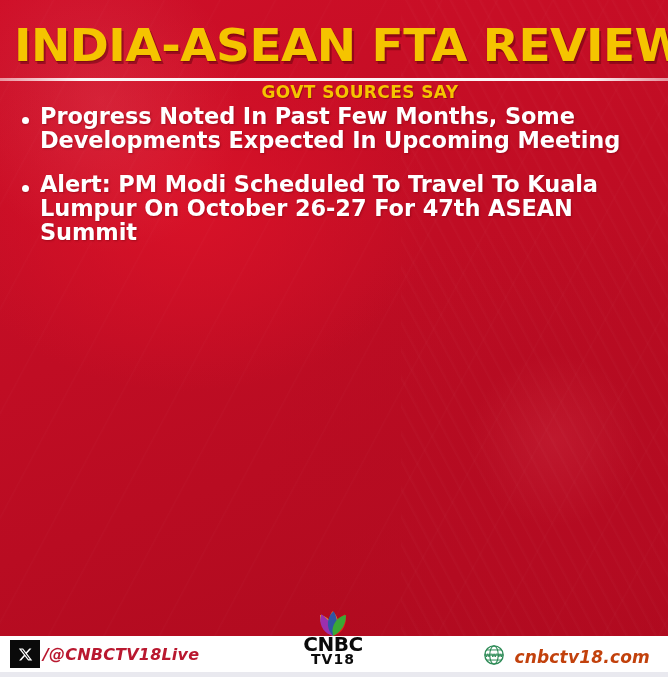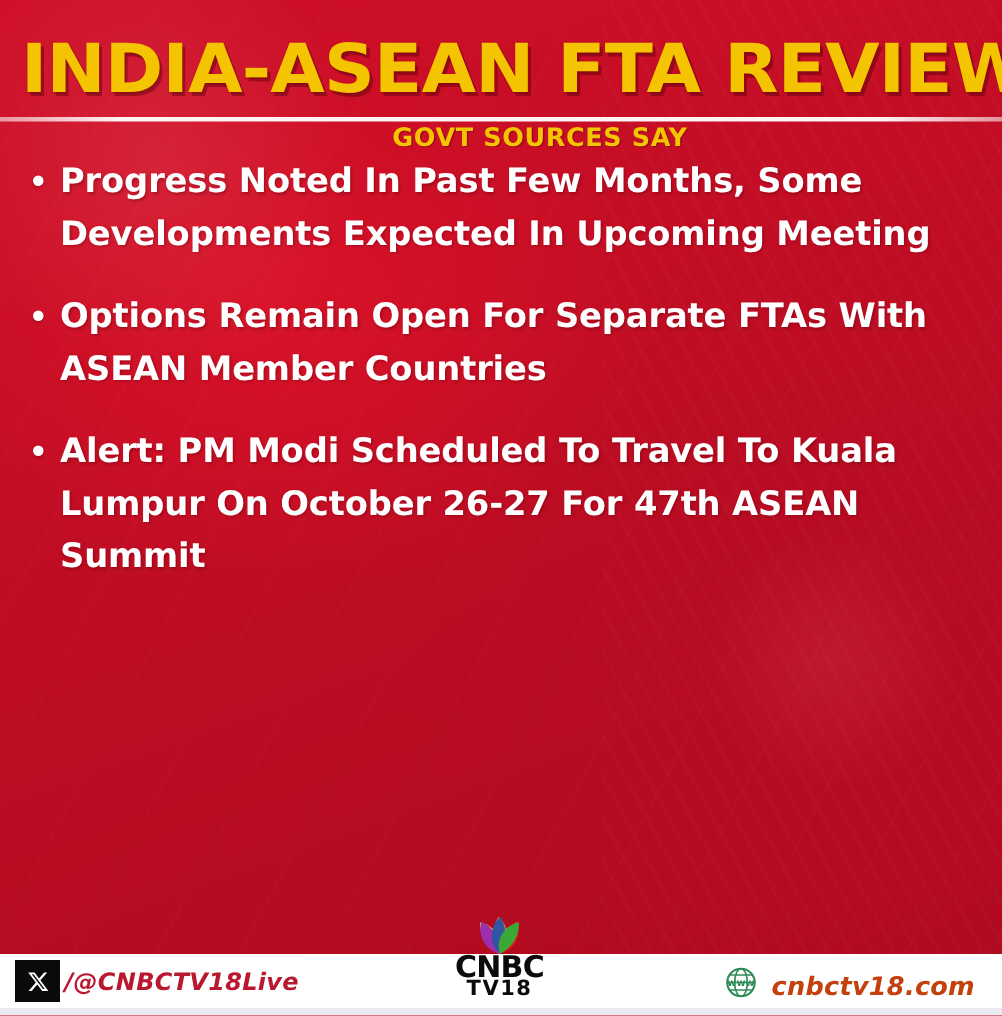--- a/index.html
+++ b/index.html
@@ -53,21 +53,21 @@
     text-shadow:1px 1px 0 rgba(90,0,10,.4);padding-left:40px;}
 
   
   .bullets{position:absolute;left:0;top:104px;width:668px;z-index:3;}
   .bullet{position:relative;display:flex;align-items:flex-start;
     padding:0 16px 0 22px;margin-bottom:20px;}
   .dot{flex:0 0 auto;width:7px;height:7px;border-radius:50%;
     background:#ffffff;margin-top:13px;margin-right:11px;
     box-shadow:0 1px 2px rgba(90,0,10,.35);}
   .btext{flex:1 1 auto;
-    font-size:22.5px;line-height:35px;font-weight:bold;color:#ffffff;
+    font-size:22.5px;line-height:24px;font-weight:bold;color:#ffffff;
     font-family:"DejaVu Sans","Liberation Sans",sans-serif;
     letter-spacing:-0.1px;
     text-shadow:1px 1px 2px rgba(110,0,14,.45);}
 
   
   .logo-wrap{position:absolute;left:0;bottom:0;width:668px;height:62px;z-index:6;
     display:flex;justify-content:center;align-items:flex-start;pointer-events:none;}
   .logo{position:relative;width:92px;height:62px;margin-left:-2px;}
   .peacock{position:absolute;left:50%;top:-18px;transform:translateX(-50%);}
   .logo-text{position:absolute;left:0;top:22px;width:92px;text-align:center;
@@ -109,24 +109,20 @@
     <div class="subtitle">GOVT SOURCES SAY</div>
   </div>
 
   <div class="bullets">
 
     <div class="bullet">
       <span class="dot"></span>
       <span class="btext">Progress Noted In Past Few Months, Some Developments Expected In Upcoming Meeting</span>
     </div>
 
-    <div class="bullet">
-      <span class="dot"></span>
-      <span class="btext">Options Remain Open For Separate FTAs With ASEAN Member Countries</span>
-    </div>
 
 
 
     <div class="bullet">
       <span class="dot"></span>
       <span class="btext">Alert: PM Modi Scheduled To Travel To Kuala Lumpur On October 26-27 For 47th ASEAN Summit</span>
     </div>
 
   </div>
 

